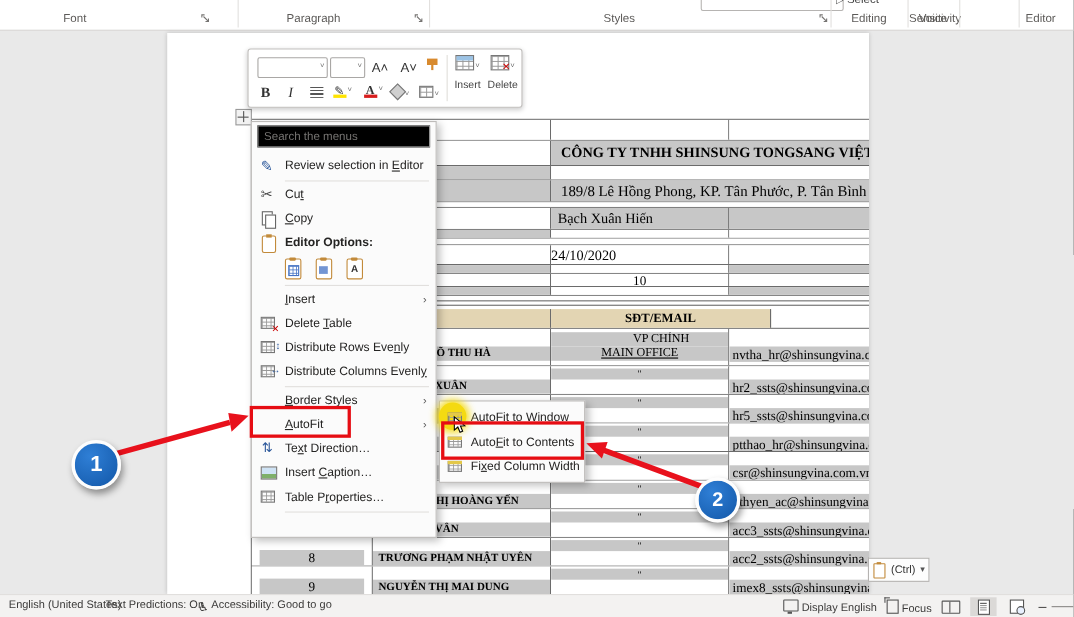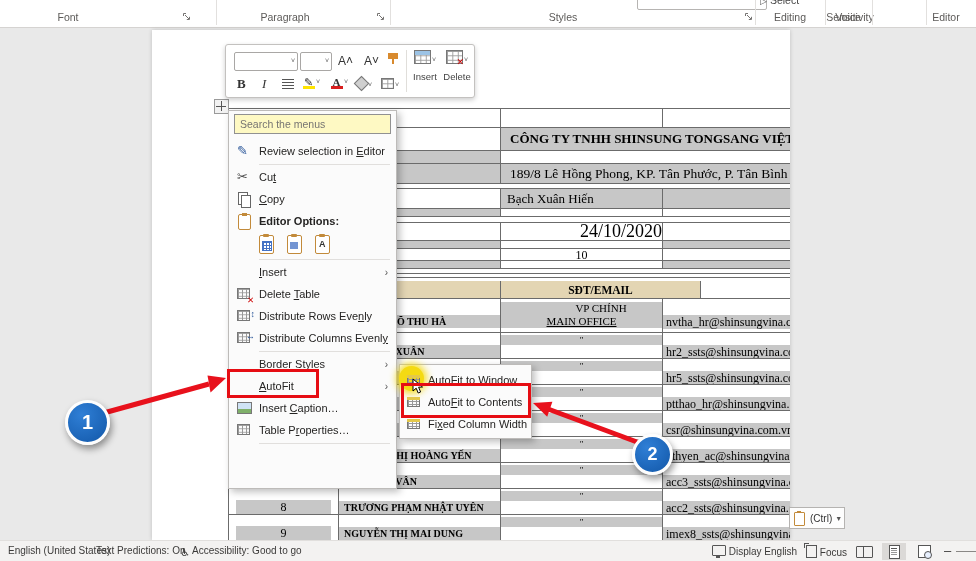--- a/index.html
+++ b/index.html
@@ -27,21 +27,21 @@
   .w-c12{width:272px;flex:0 0 272px;}
   .w-c3{width:162px;flex:0 0 162px;}
   .w-c4{width:200px;flex:0 0 200px;}
   .w-c34{width:362px;flex:0 0 362px;}
   .w-full{width:634px;flex:0 0 634px;}
   .w-c1{width:110px;flex:0 0 110px;}
   .w-c2{width:162px;flex:0 0 162px;}
   .company{font-weight:bold;font-size:13px;line-height:22px;padding-left:9px;white-space:nowrap;}
   .address{font-size:13.5px;line-height:19px;padding-left:9px;white-space:nowrap;}
   .contact{font-size:13px;line-height:19px;padding-left:6px;}
-  .datec{font-size:18px;line-height:17px;text-align:right;}
+  .datec{font-size:13px;line-height:17px;text-align:left;}
   .countc{font-size:12px;line-height:12px;text-align:center;}
   .divline{position:absolute;left:0;top:4px;width:100%;height:3px;border-top:1px solid #6b6b6b;border-bottom:1px solid #6b6b6b;}
   .hdr{font-weight:bold;font-size:11.5px;line-height:18px;text-align:center;white-space:nowrap;}
   .band{display:block;background:#c7c7c7;overflow:hidden;white-space:nowrap;}
   .nm{font-weight:bold;font-size:10px;height:13px;line-height:13px;padding-left:5px;margin-top:12px;}
   .em{font-size:12px;height:14px;line-height:14px;padding-left:3px;margin-top:12px;}
   .dt{font-size:9px;height:10px;line-height:10px;text-align:center;margin-top:2px;}
   .numb{font-size:12px;height:14px;line-height:14px;text-align:center;margin:11px 7px 0 7px;}
   .deptl{font-size:11px;height:13px;line-height:13px;text-align:center;}
 
@@ -62,21 +62,21 @@
     background-image:linear-gradient(#999 1px,transparent 1px),linear-gradient(90deg,#999 1px,transparent 1px);
     background-size:5.4px 4.4px;position:relative;box-sizing:border-box;}
   .tblico.ins::after{content:"";position:absolute;left:0;top:0;width:100%;height:4px;background:#9cc3e5;}
   .tblico.del::after{content:"✕";position:absolute;right:-2px;bottom:-4px;color:#c00;font-size:9px;font-weight:bold;}
   .lines-ic{display:inline-block;width:12px;height:10px;
     background:repeating-linear-gradient(#555 0 1px,transparent 1px 3px);}
 
   
   .cmenu{position:absolute;left:228px;top:110px;width:169px;height:379px;background:#fbfbfb;border:1px solid #bdbbb9;
     box-shadow:3px 3px 7px rgba(0,0,0,.25);z-index:10;box-sizing:border-box;padding-top:3px;}
-  .csearch{margin:0 5px;height:18px;border:1px solid #919191;background:#fef9c3;font-size:10.5px;color:#767472;
+  .csearch{margin:0 5px;height:18px;border:1px solid #919191;background:#000000;font-size:10.5px;color:#767472;
     line-height:18px;padding-left:5px;margin-bottom:6px;}
   .citem{height:22px;display:flex;align-items:center;position:relative;cursor:default;}
   .citem .ictr{width:30px;flex:0 0 30px;display:flex;justify-content:center;align-items:center;}
   .citem .clbl{font-size:11px;color:#252423;white-space:nowrap;}
   .citem .clbl.bold{font-weight:bold;}
   .citem .subarr{position:absolute;right:8px;font-size:10px;color:#555;}
   .csep{height:1px;background:#e1dfdd;margin:2px 6px 1px 30px;}
   .cpaste{height:25px;display:flex;align-items:center;padding-left:28px;gap:9px;}
   .pico{width:19px;height:19px;position:relative;}
   .pico .clip{position:absolute;left:2px;top:0;width:13px;height:17px;border:1.4px solid #c28a3a;border-radius:2px;background:#fff;}
@@ -489,20 +489,26 @@
           <span class="clbl"><u>B</u>order Styles</span>
           <span class="subarr">›</span>
         </div>
         <div class="citem">
           <span class="ictr"></span>
           <span class="clbl"><u>A</u>utoFit</span>
           <span class="subarr">›</span>
         </div>
         <div class="citem">
           <span class="ictr">
+            <span class="mi text-direction"></span>
+          </span>
+          <span class="clbl">Te<u>x</u>t Direction…</span>
+        </div>
+        <div class="citem">
+          <span class="ictr">
             <span class="mi caption"></span>
           </span>
           <span class="clbl">Insert <u>C</u>aption…</span>
         </div>
         <div class="citem">
           <span class="ictr">
             <span class="mi gridic table-properties"></span>
           </span>
           <span class="clbl">Table P<u>r</u>operties…</span>
         </div>

